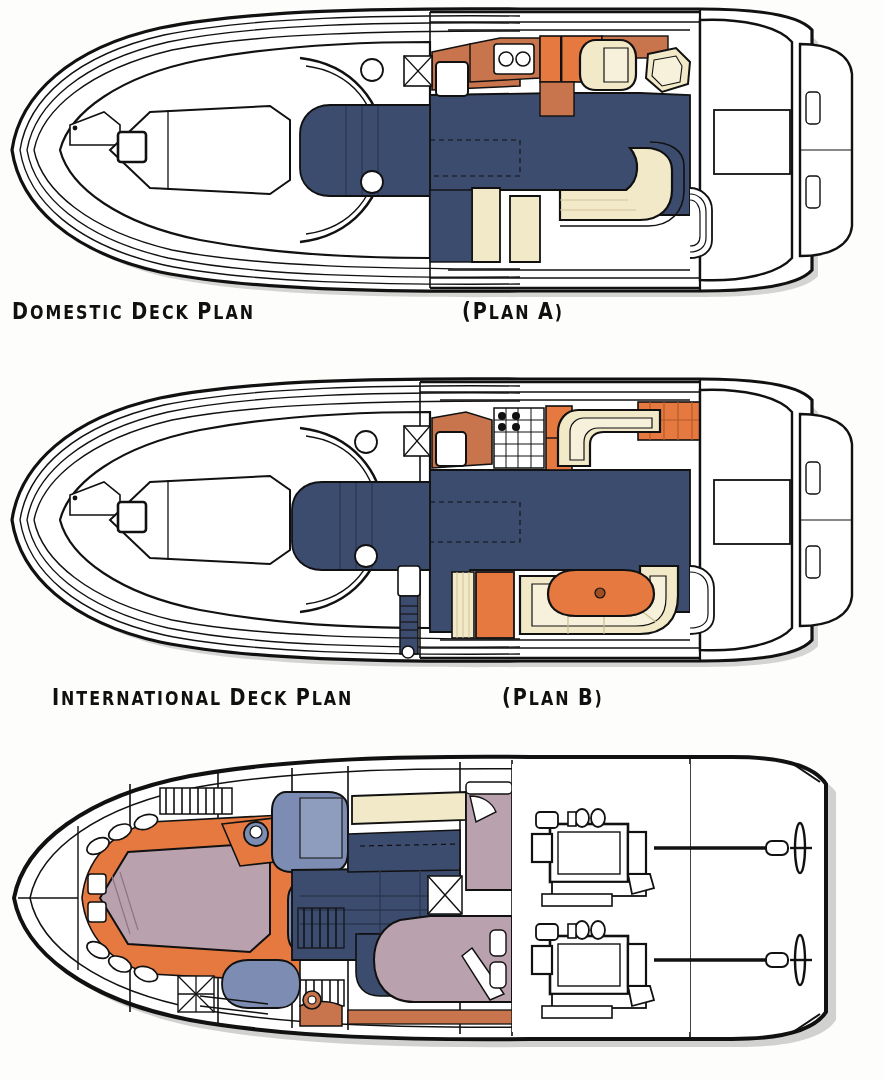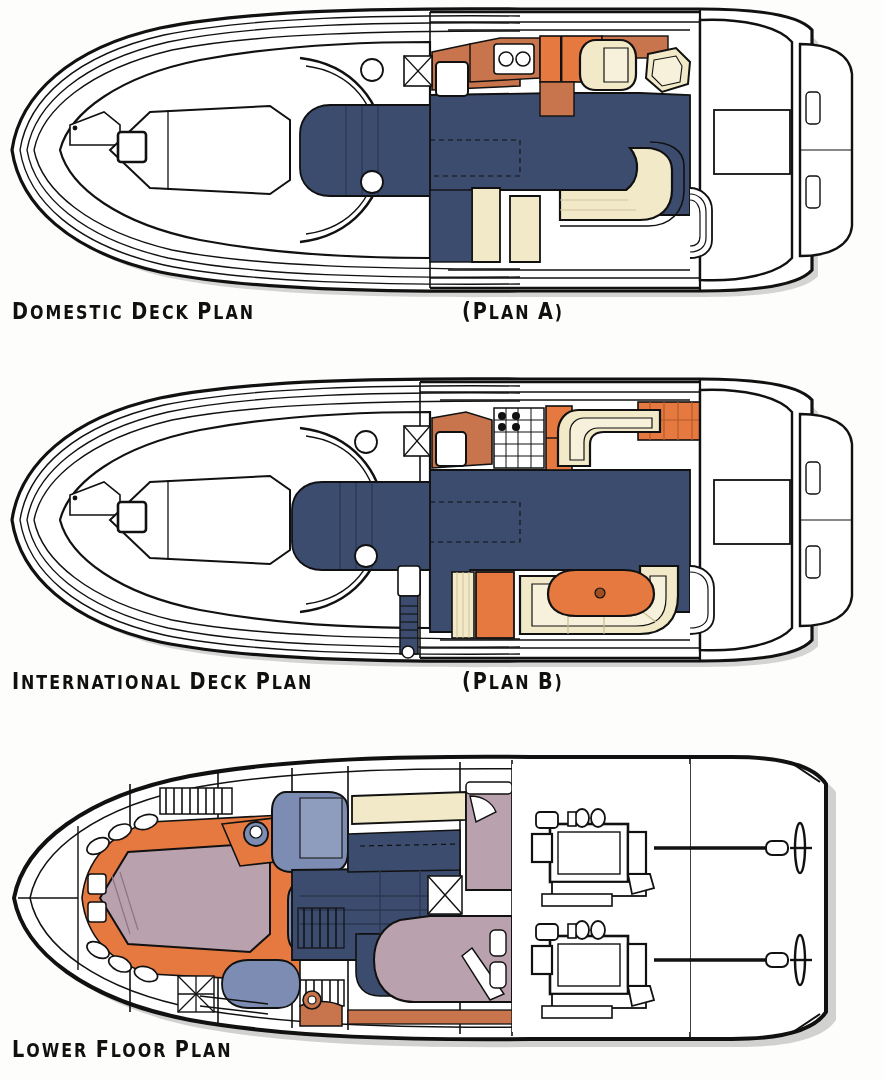--- a/index.html
+++ b/index.html
@@ -17,21 +17,21 @@
   #plan-b-block{top:370px;height:300px;}
   #plan-c-block{top:748px;height:300px;}
 
   .plan-svg{display:block;width:884px;}
 
   .caption-row{
     position:absolute;left:0;width:728px;
     display:flex;align-items:baseline;
   }
   #caption-a{top:298px;}
-  #caption-b{top:668px;}
+  #caption-b{top:684px;margin-left:40px;}
   #caption-c{top:1036px;}
 
   .caption-title, .caption-variant{
     font-family:"DejaVu Sans", sans-serif;
     font-weight:bold;
     font-size:19px;
     letter-spacing:2.1px;
     color:#101010;
     white-space:nowrap;
     font-stretch:condensed;
@@ -521,17 +521,14 @@
         <line x1="790" y1="212" x2="812" y2="212" stroke="#111" stroke-width="2.4"></line>
       </g>
 
       <g fill="none" stroke="#111" stroke-width="2">
         <path d="M790 14 L 820 34"></path>
         <path d="M790 286 L 820 266"></path>
       </g>
     </svg>
   </div>
 
-  <div class="caption-row" id="caption-c">
-    <span class="caption-title"><span class="sc"><span class="lead">L</span><span>OWER</span></span> <span class="sc"><span class="lead">F</span><span>LOOR</span></span> <span class="sc"><span class="lead">P</span><span>LAN</span></span></span>
-  </div>
 
 </div>
 
 </body></html>

